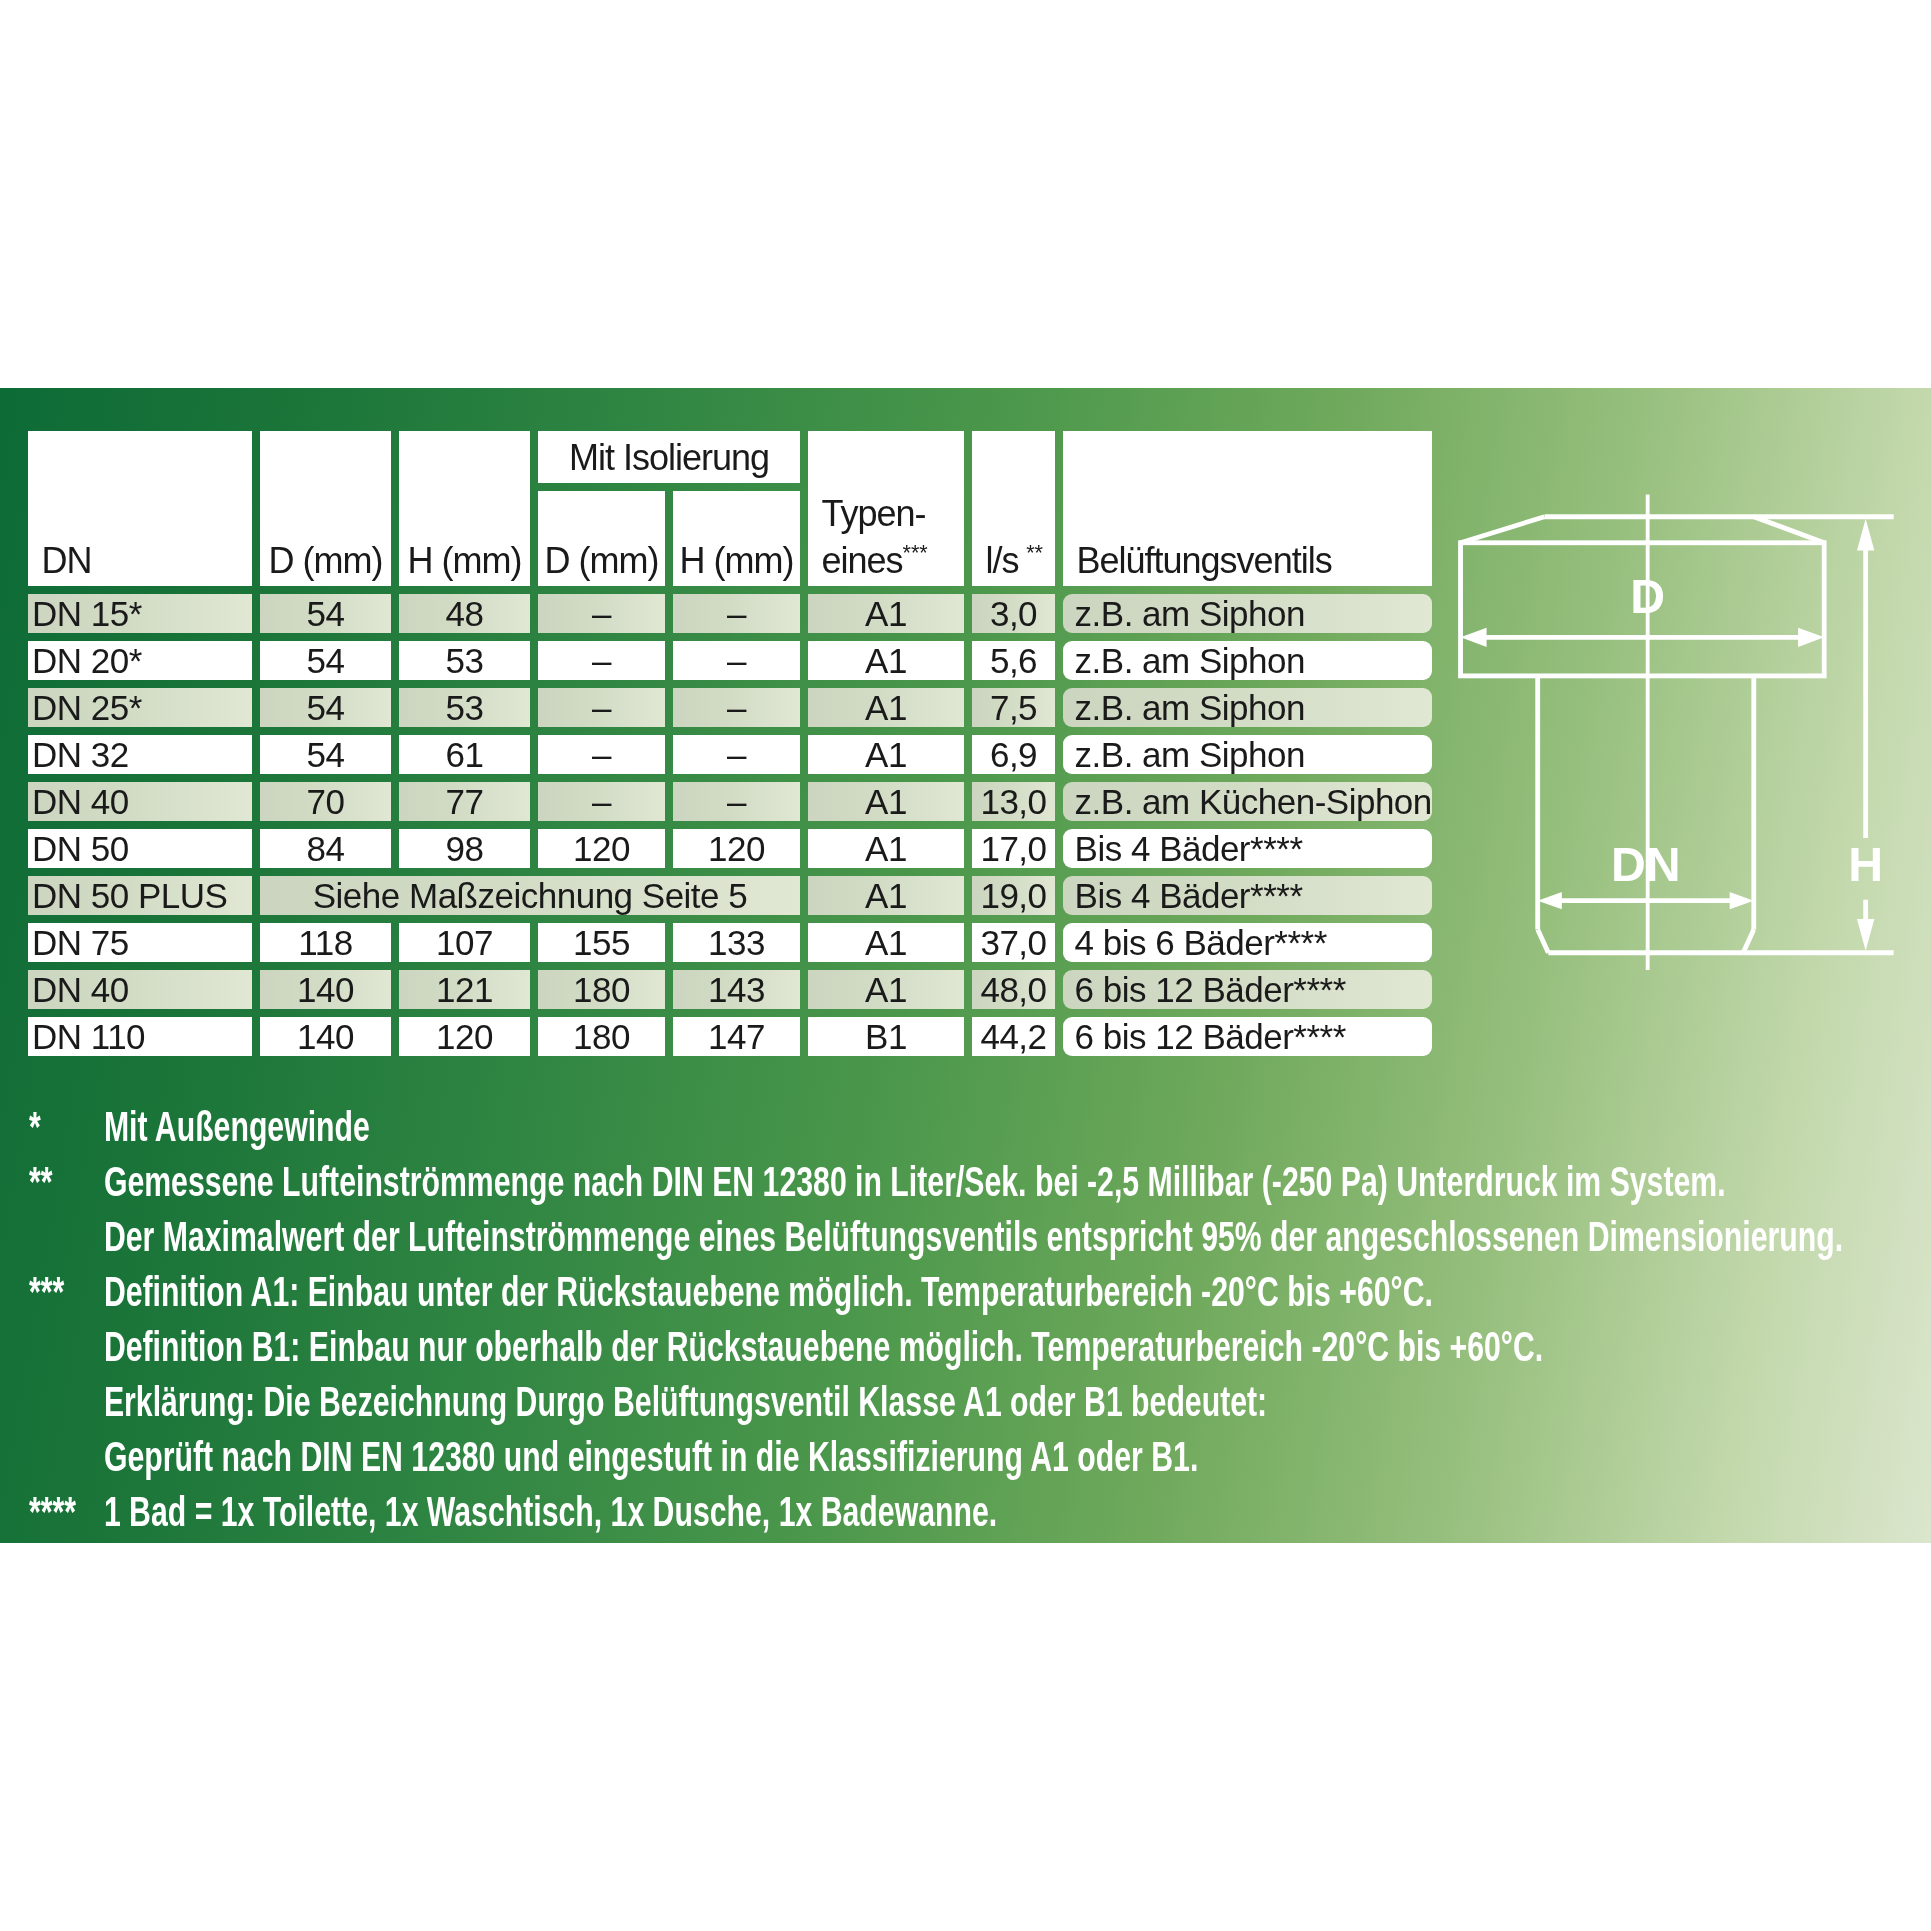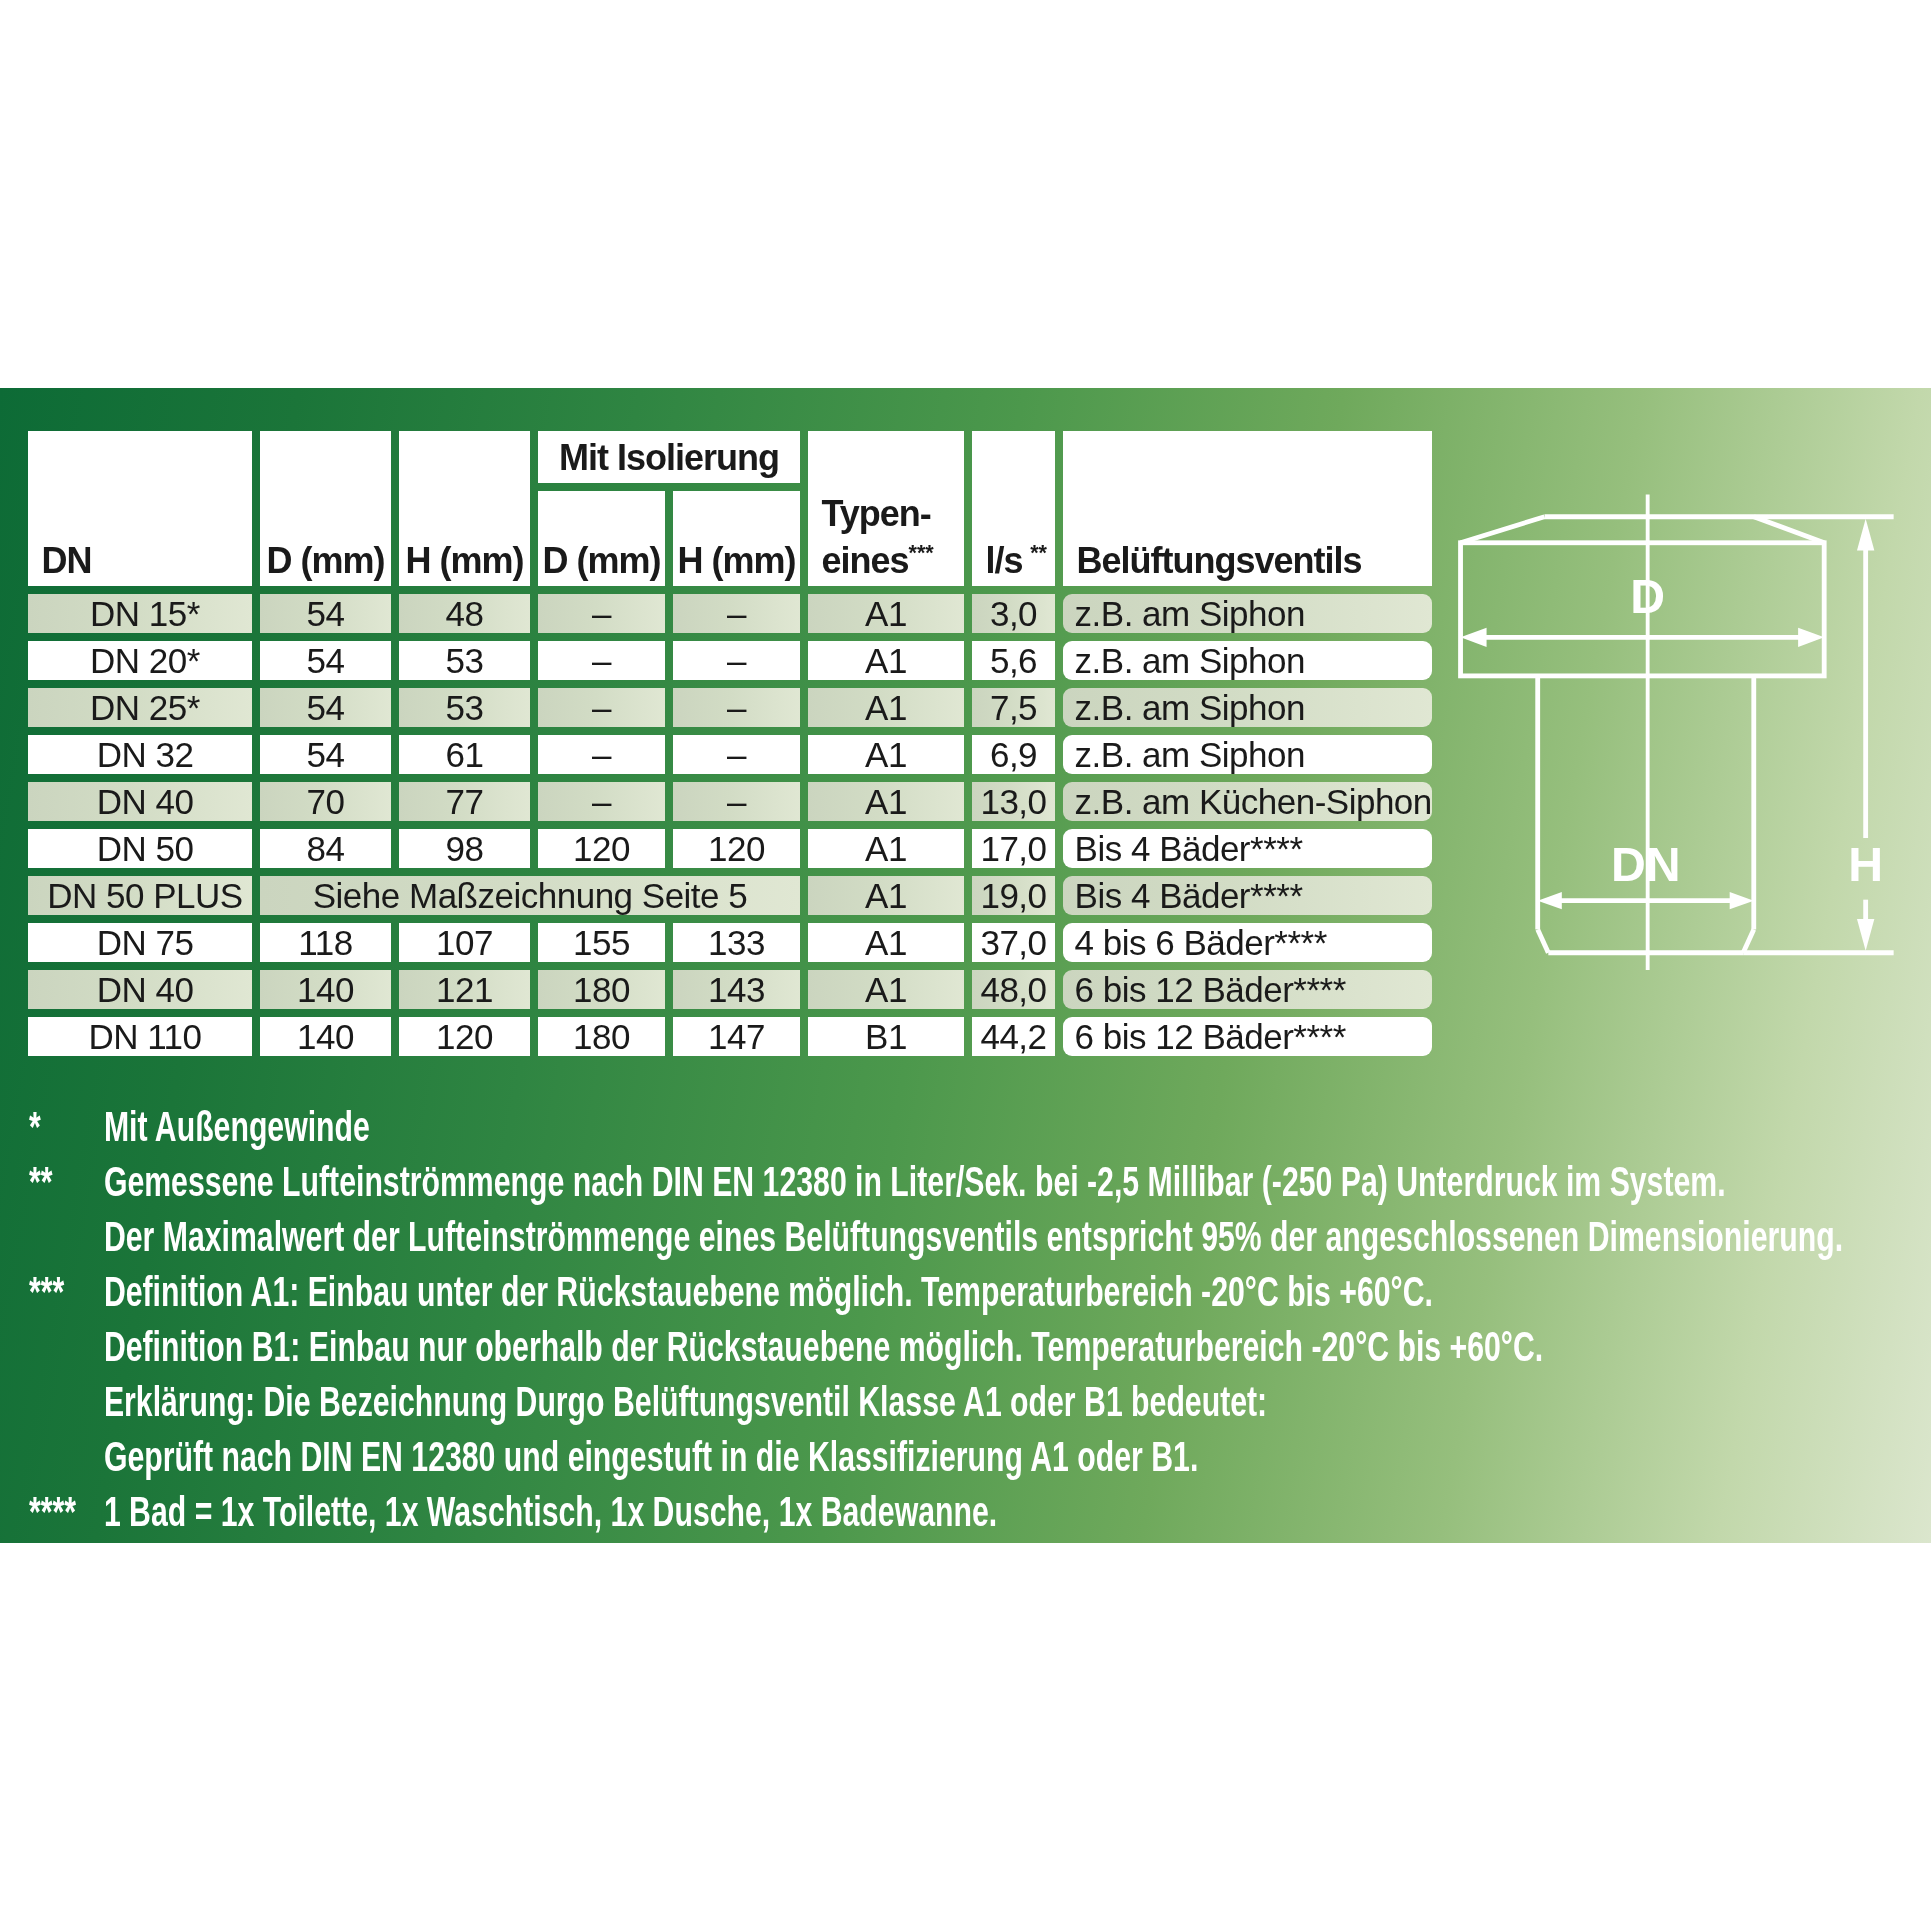--- a/index.html
+++ b/index.html
@@ -28,28 +28,28 @@
     border-collapse:separate;border-spacing:8.7px;
     color:var(--table-text);
   }
   .spec-table th,.spec-table td{
     background:var(--row-white);
     font-size:35px;line-height:39px;letter-spacing:-0.5px;
     padding:0;text-align:center;vertical-align:middle;
     font-weight:normal;white-space:nowrap;
   }
   .spec-table thead th{
-    font-weight:bold;font-size:36px;letter-spacing:-1px;
+    font-weight:normal;font-size:36px;letter-spacing:-1px;
     vertical-align:bottom;padding-bottom:5.8px;margin-left:22px;
   }
   .spec-table thead th.group{height:52px;vertical-align:middle;padding-bottom:0;}
   .spec-table thead th.sub{height:89px;}
   .spec-table thead th.left{text-align:left;padding-left:13.5px;}
   .spec-table td{height:37px;}
-  .spec-table td.cell-dn{text-align:center;padding-left:10px;}
+  .spec-table td.cell-dn{text-align:left;padding-left:4px;}
   .spec-table td.cell-einsatz{text-align:left;padding-left:11.6px;border-radius:9px;}
   .spec-table tr.shaded td{
     background:linear-gradient(90deg,#cbd5bf 0%, var(--row-shaded) 45%, #e0e7d3 100%);
   }
   sup{font-size:60%;letter-spacing:0;}
   .ls-sup{margin-left:7.7px;}
   
   .diagram{position:absolute;left:1448px;top:37px;}
   .diagram .dlabel{
     fill:var(--diagram-stroke);stroke:none;

